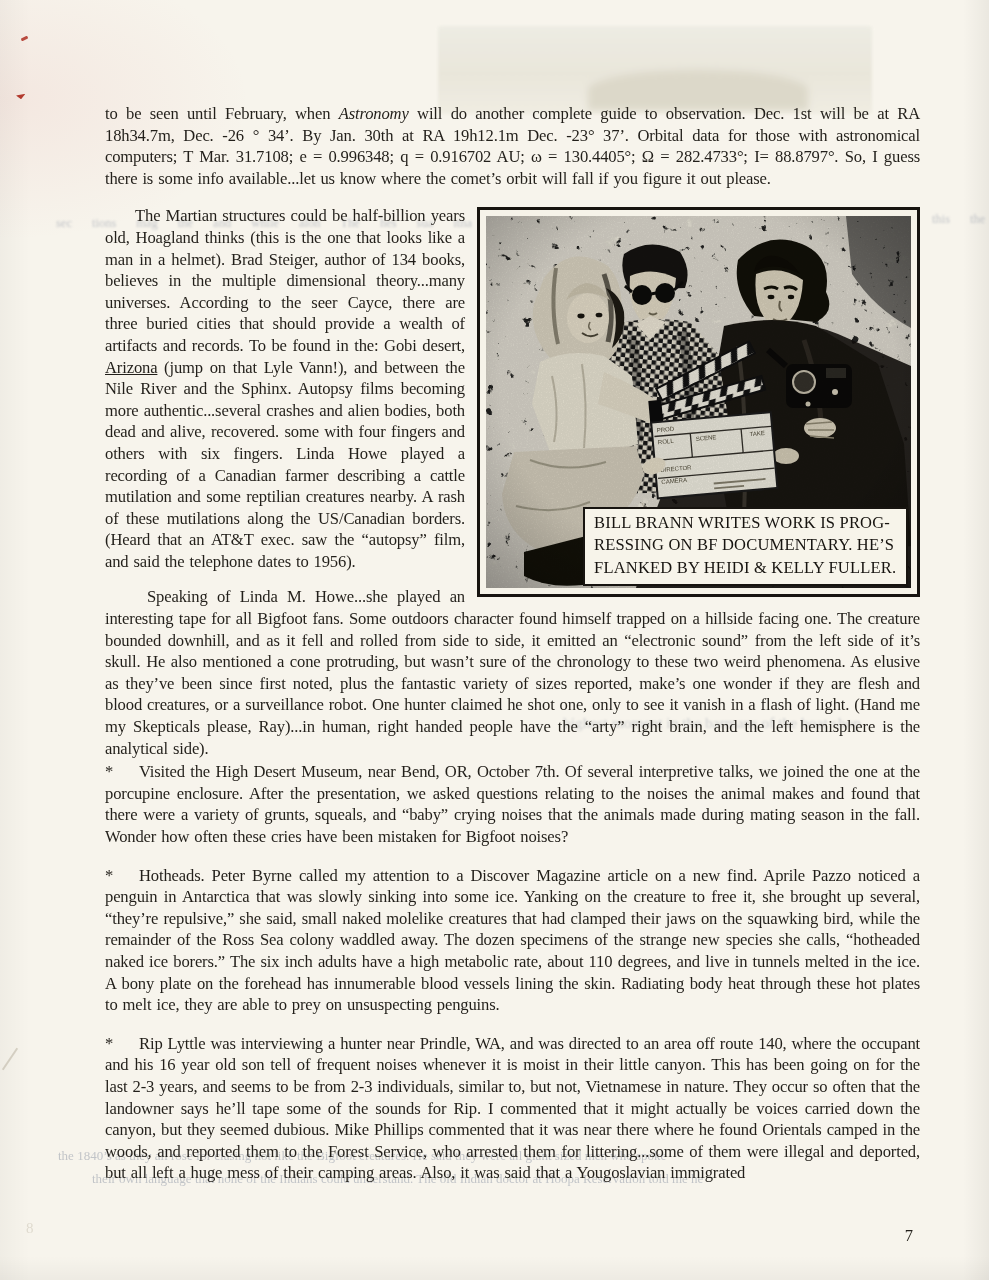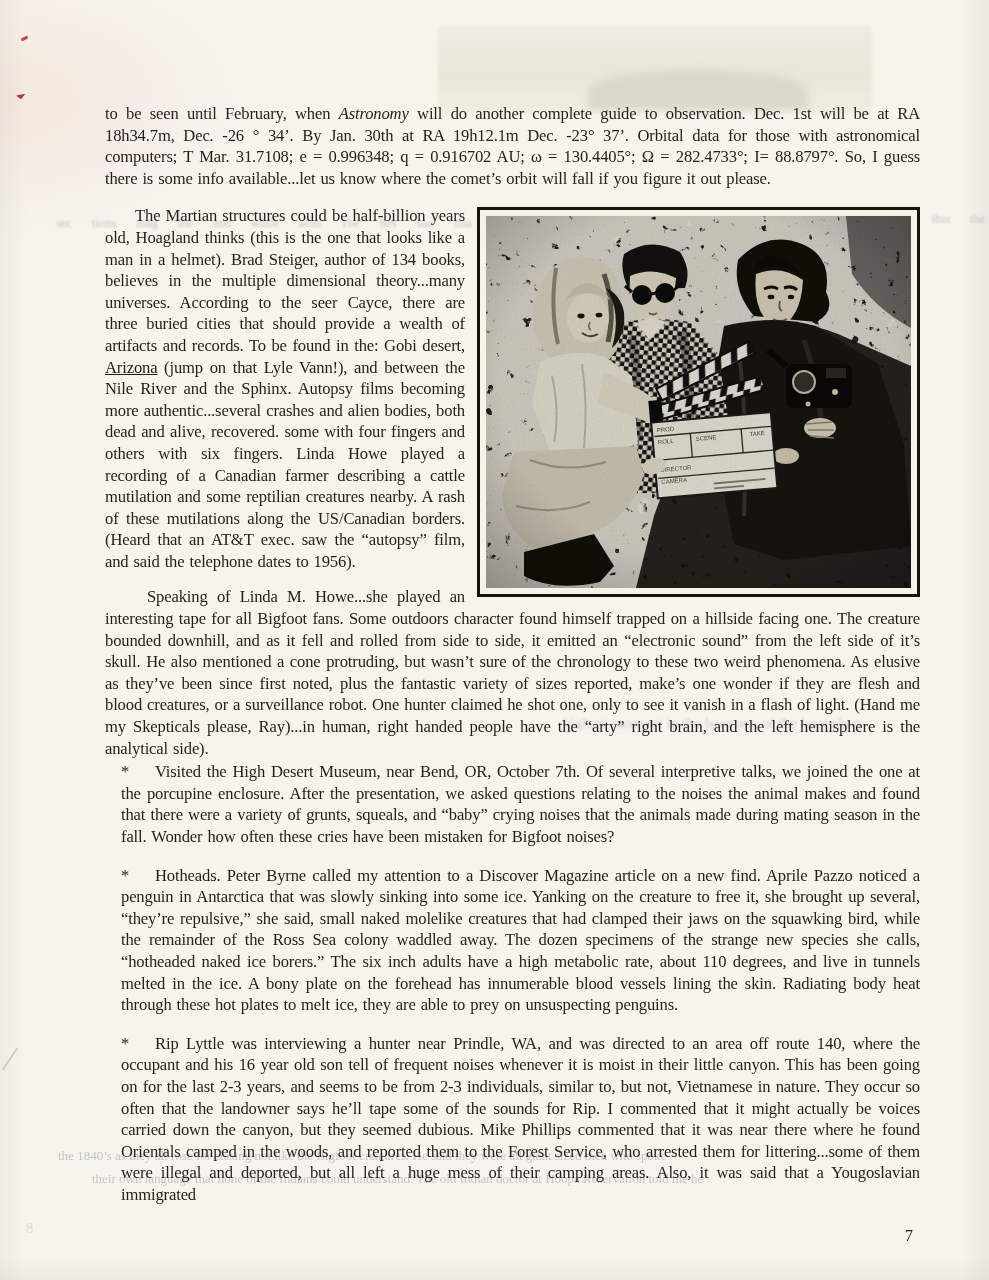--- a/index.html
+++ b/index.html
@@ -16,21 +16,21 @@
     color:var(--ink,#211f1b);
   }
   
   .content{position:absolute;left:105px;top:103px;width:815px;z-index:3;}
   .para{
     margin:0 0 16px 0;font-size:16.6px;line-height:21.6px;
     text-align:justify;letter-spacing:-0.15px;word-spacing:1px;
   }
   .para.indent{text-indent:30px;margin-bottom:14px;}
   .para.indent2{text-indent:42px;margin-bottom:2px;}
-  .para.starred{margin-bottom:17px;margin-left:16px;}
+  .para.starred{margin-bottom:17px;}
   .star{display:inline-block;width:34px;text-indent:0;}
   .it{font-style:italic;}
   .un{text-decoration:underline;}
   
   figure.photo{
     float:right;width:425px;height:372px;margin:2px 0 0 12px;padding:6px;
     border:3px solid #171410;background:#f6f3e9;position:relative;
   }
   figure.photo svg{display:block;width:425px;height:372px;}
   .caption{
@@ -235,20 +235,25 @@
           <path d="M169 216 H286 M169 240 H286 M205 216 V240 M256 216 V240 M169 258 H286" stroke="#33302a" stroke-width="1.3"></path>
           <path d="M224 268 h52 M224 273 h30" stroke="#6a6450" stroke-width="1.8" opacity=".8"></path>
         </g>
 
         <ellipse cx="168" cy="250" rx="12" ry="8" fill="#e7dfca" transform="rotate(-18 168 250)"></ellipse>
 
         <rect width="425" height="372" fill="#000" filter="url(#grain)" opacity=".12"></rect>
         <rect width="425" height="372" fill="url(#vig)"></rect>
       </svg>
 
+      <figcaption class="caption">
+        <div>BILL BRANN WRITES WORK IS PROG-</div>
+        <div>RESSING ON BF DOCUMENTARY.  HE’S</div>
+        <div>FLANKED BY HEIDI &amp; KELLY FULLER.</div>
+      </figcaption>
     </figure>
 
     <p class="para indent"><span>The Martian structures could be half-billion years old, Hoagland thinks (this is the one that looks like a man in a helmet).  Brad Steiger, author of 134 books, believes in the multiple dimensional theory...many universes.  According to the seer Cayce, there are three buried cities that should provide a wealth of artifacts and records.  To be found in the: Gobi desert, </span><span class="un">Arizona</span><span> (jump on that Lyle Vann!), and between the Nile River and the Sphinx.  Autopsy films becoming more authentic...several crashes and alien bodies, both dead and alive, recovered.  some with four fingers and others with six fingers.  Linda Howe played a recording of a Canadian farmer describing a cattle mutilation and some reptilian creatures nearby.  A rash of these mutilations along the US/Canadian borders.  (Heard that an AT&amp;T exec. saw the “autopsy” film, and said the telephone dates to 1956).</span></p>
 
     <p class="para indent2"><span>Speaking of Linda M. Howe...she played an interesting tape for all Bigfoot fans.  Some outdoors character found himself trapped on a hillside facing one.  The creature bounded downhill, and as it fell and rolled from side to side, it emitted an “electronic sound” from the left side of it’s skull.  He also mentioned a cone protruding, but wasn’t sure of the chronology to these two weird phenomena.  As elusive as they’ve been since first noted, plus the fantastic variety of sizes reported, make’s one wonder if they are flesh and blood creatures, or a surveillance robot.  One hunter claimed he shot one, only to see it vanish in a flash of light.  (Hand me my Skepticals please,  Ray)...in human, right handed people have the “arty” right brain, and the left hemisphere is the analytical side).</span></p>
 
     <p class="para starred"><span class="star">*</span><span><span>Visited the High Desert Museum, near Bend, OR, October 7th.  Of several interpretive talks, we joined the one at the porcupine enclosure.  After the presentation, we asked questions relating to the noises the animal makes and found that there were a variety of grunts, squeals, and “baby” crying noises that the animals made during mating season in the fall.  Wonder how often these cries have been mistaken for Bigfoot noises?</span></span></p>
 
     <p class="para starred"><span class="star">*</span><span><span>Hotheads.  Peter Byrne called my attention to a Discover Magazine article on a new find.  Aprile Pazzo noticed a penguin in Antarctica that was slowly sinking into some ice.  Yanking on the creature to free it, she brought up several, “they’re repulsive,” she said, small naked molelike creatures that had clamped their jaws on the squawking bird, while the remainder of the Ross Sea colony waddled away.  The dozen specimens of the strange new species she calls, “hotheaded naked ice borers.”  The six inch adults have a high metabolic rate, about 110 degrees, and live in tunnels melted in the ice.  A bony plate on the forehead has innumerable blood vessels lining the skin.  Radiating body heat through these hot plates to melt ice, they are able to prey on unsuspecting penguins.</span></span></p>
 

